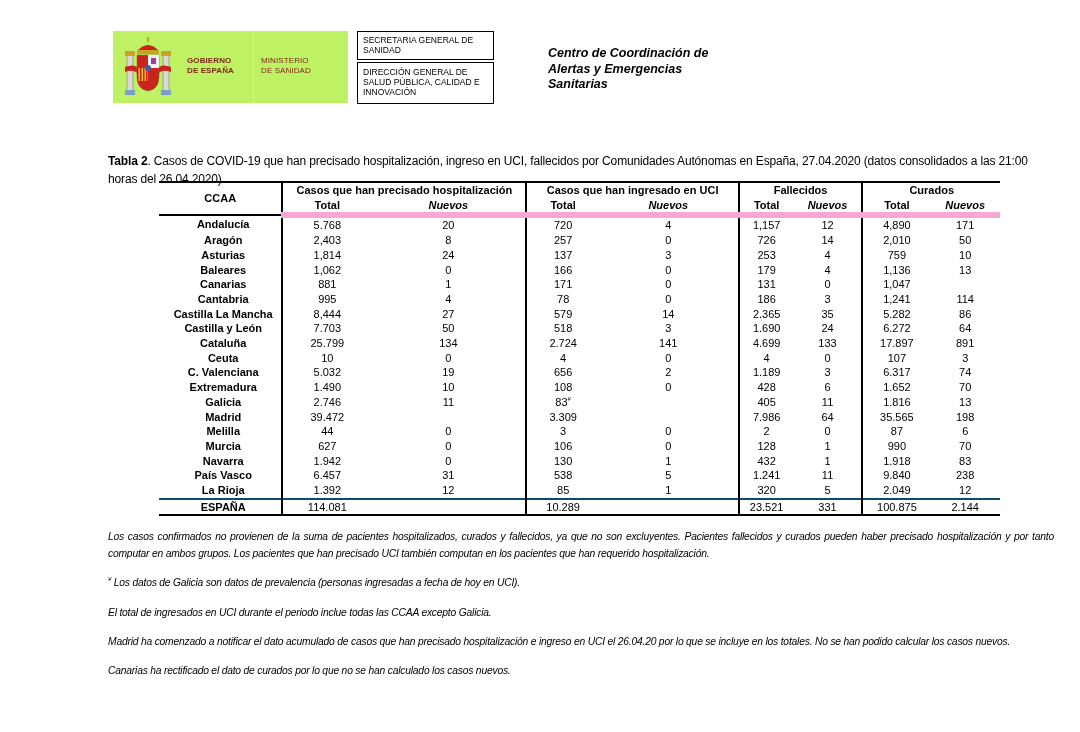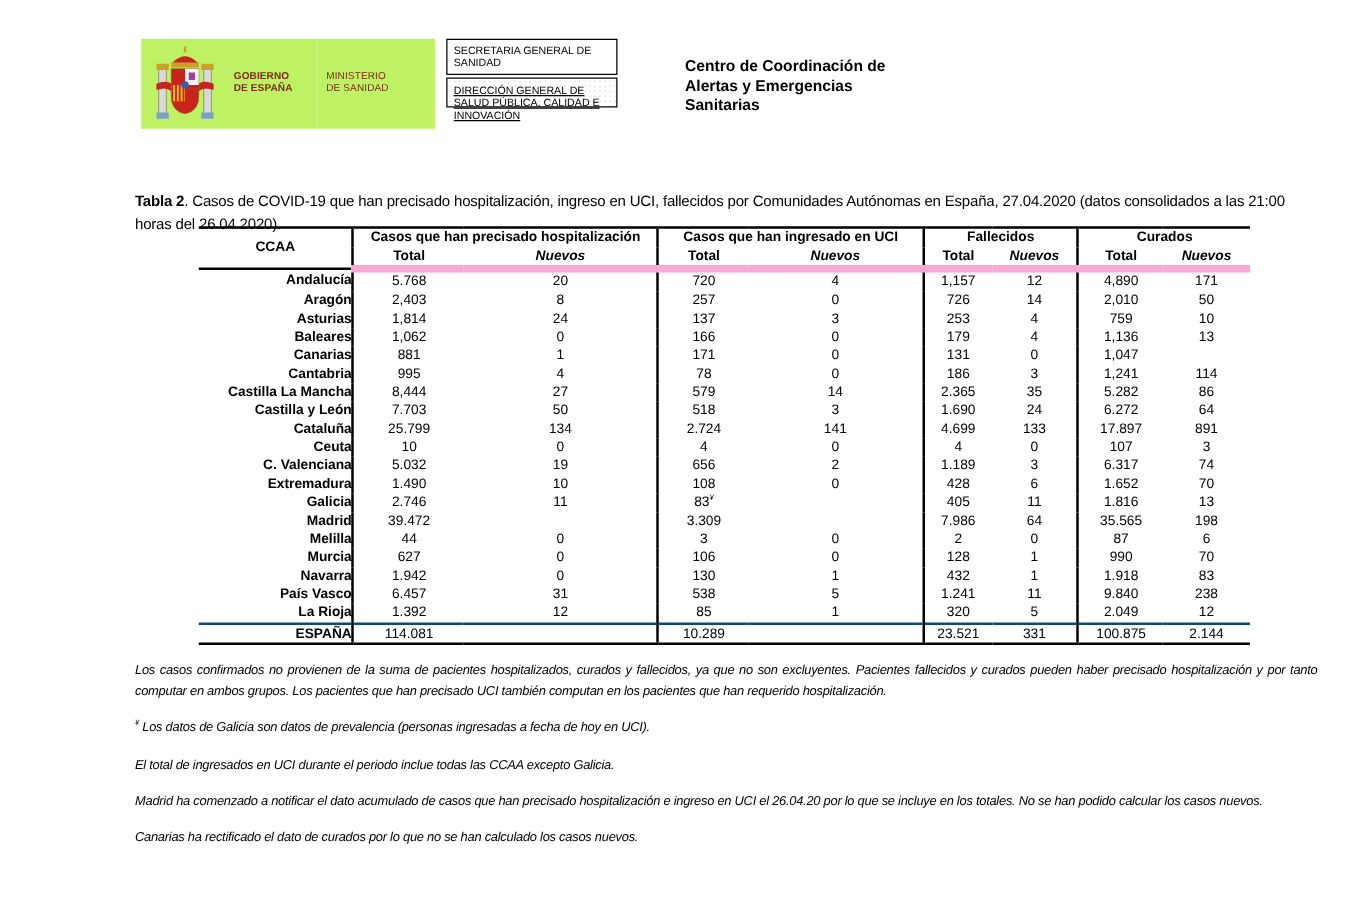--- a/index.html
+++ b/index.html
@@ -6,35 +6,35 @@
   body { width: 1080px; height: 732px; position: relative; overflow: hidden; font-family: "Liberation Sans", sans-serif; color: #000; }
 
   
   .logo-yellow { position: absolute; left: 113px; top: 31px; width: 235px; height: 72px; background: #bef264; }
   .emblem { position: absolute; left: 12px; top: 6px; width: 46px; height: 60px; }
   .gob-text { position: absolute; left: 74px; top: 25px; font-size: 8px; line-height: 10px; color: #7a2a16; font-weight: bold; letter-spacing: 0.1px; }
   .min-text { position: absolute; left: 148px; top: 25px; font-size: 8px; line-height: 10px; color: #7a2a16; letter-spacing: 0.1px; }
   .vsep { position: absolute; left: 140px; top: 0; width: 1px; height: 72px; background: rgba(255,255,255,0.25); }
 
   .box-secretaria { position: absolute; left: 357px; top: 31px; width: 137px; height: 29px; border: 1px solid #000; box-sizing: border-box; font-size: 8.5px; line-height: 10px; padding: 3px 5px; }
-  .box-direccion { position: absolute; left: 357px; top: 62px; width: 137px; height: 24px; border: 1px solid #000; box-sizing: border-box; font-size: 8.5px; line-height: 10px; padding: 4px 5px; background-color: #fff; background-image: radial-gradient(#bdbdbd 0.6px, transparent 0.7px); background-size: 4px 4px; text-decoration: underline; }
-
-  .centro { position: absolute; left: 548px; top: 46px; font-size: 12.5px; line-height: 15.5px; font-weight: bold; }
+  .box-direccion { position: absolute; left: 357px; top: 62px; width: 137px; height: 42px; border: 1px solid #000; box-sizing: border-box; font-size: 8.5px; line-height: 10px; padding: 4px 5px; background-color: #fff; background-image: radial-gradient(#bdbdbd 0.6px, transparent 0.7px); background-size: 4px 4px; }
+
+  .centro { position: absolute; left: 548px; top: 46px; font-size: 12.5px; line-height: 15.5px; font-weight: bold; font-style: italic; }
 
   
   .caption { position: absolute; left: 108px; top: 132px; width: 950px; font-size: 12px; line-height: 18px; font-family: Liberation Sans, sans-serif; letter-spacing: -0.15px; margin-top: 20px; }
   .caption b { font-weight: bold; }
 
   
   table.data { position: absolute; left: 159px; top: 181px; width: 841px; border-collapse: collapse; font-size: 11px; font-family: "Liberation Sans", sans-serif; }
   table.data td, table.data th { padding: 0; height: 14.7px; line-height: 14.7px; text-align: center; white-space: nowrap; }
   table.data thead tr.top th { border-top: 2px solid #000; font-weight: bold; }
   table.data thead tr.sub th { border-bottom: 6px solid #f9a8d4; font-weight: bold; }
   table.data th.nuevos { font-style: italic; }
-  table.data td.name, table.data th.name { text-align: right; padding-left: 6px; font-weight: bold; }
+  table.data td.name, table.data th.name { text-align: center; padding-left: 6px; font-weight: bold; }
   table.data th.ccaa { text-align: center; padding-left: 0; border-bottom: 2px solid #000; margin-top: 23px; }
   table.data .vl { border-left: 2px solid #000; }
   table.data tr.total td { border-top: 2px solid #0c4a6e; border-bottom: 2px solid #000; }
   table.data tr.total td.name { font-weight: bold; }
   sup.mark { font-size: 6px; vertical-align: top; line-height: 8px; font-style: italic; }
 
   col.c0 { width: 126px; }
   col.c1 { width: 90px; }
   col.c2 { width: 158px; }
   col.c3 { width: 74px; }

